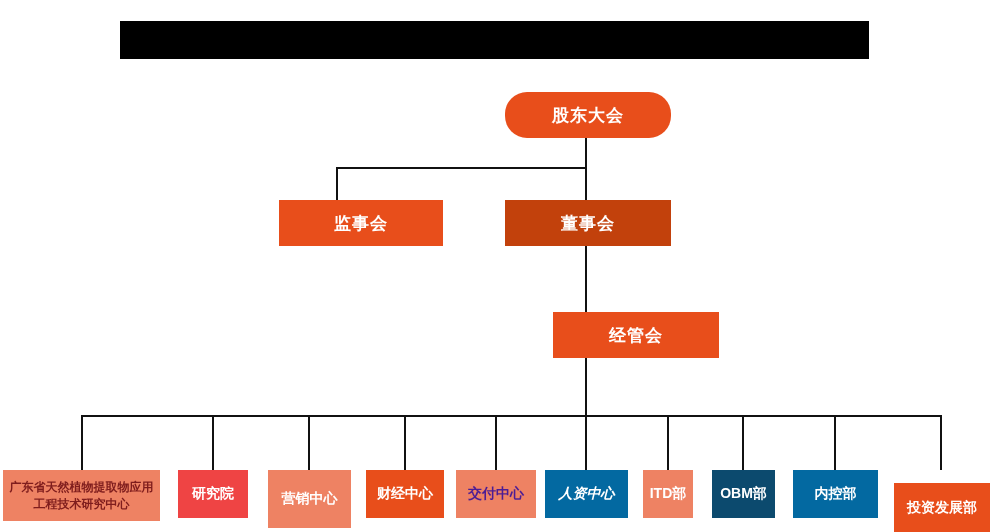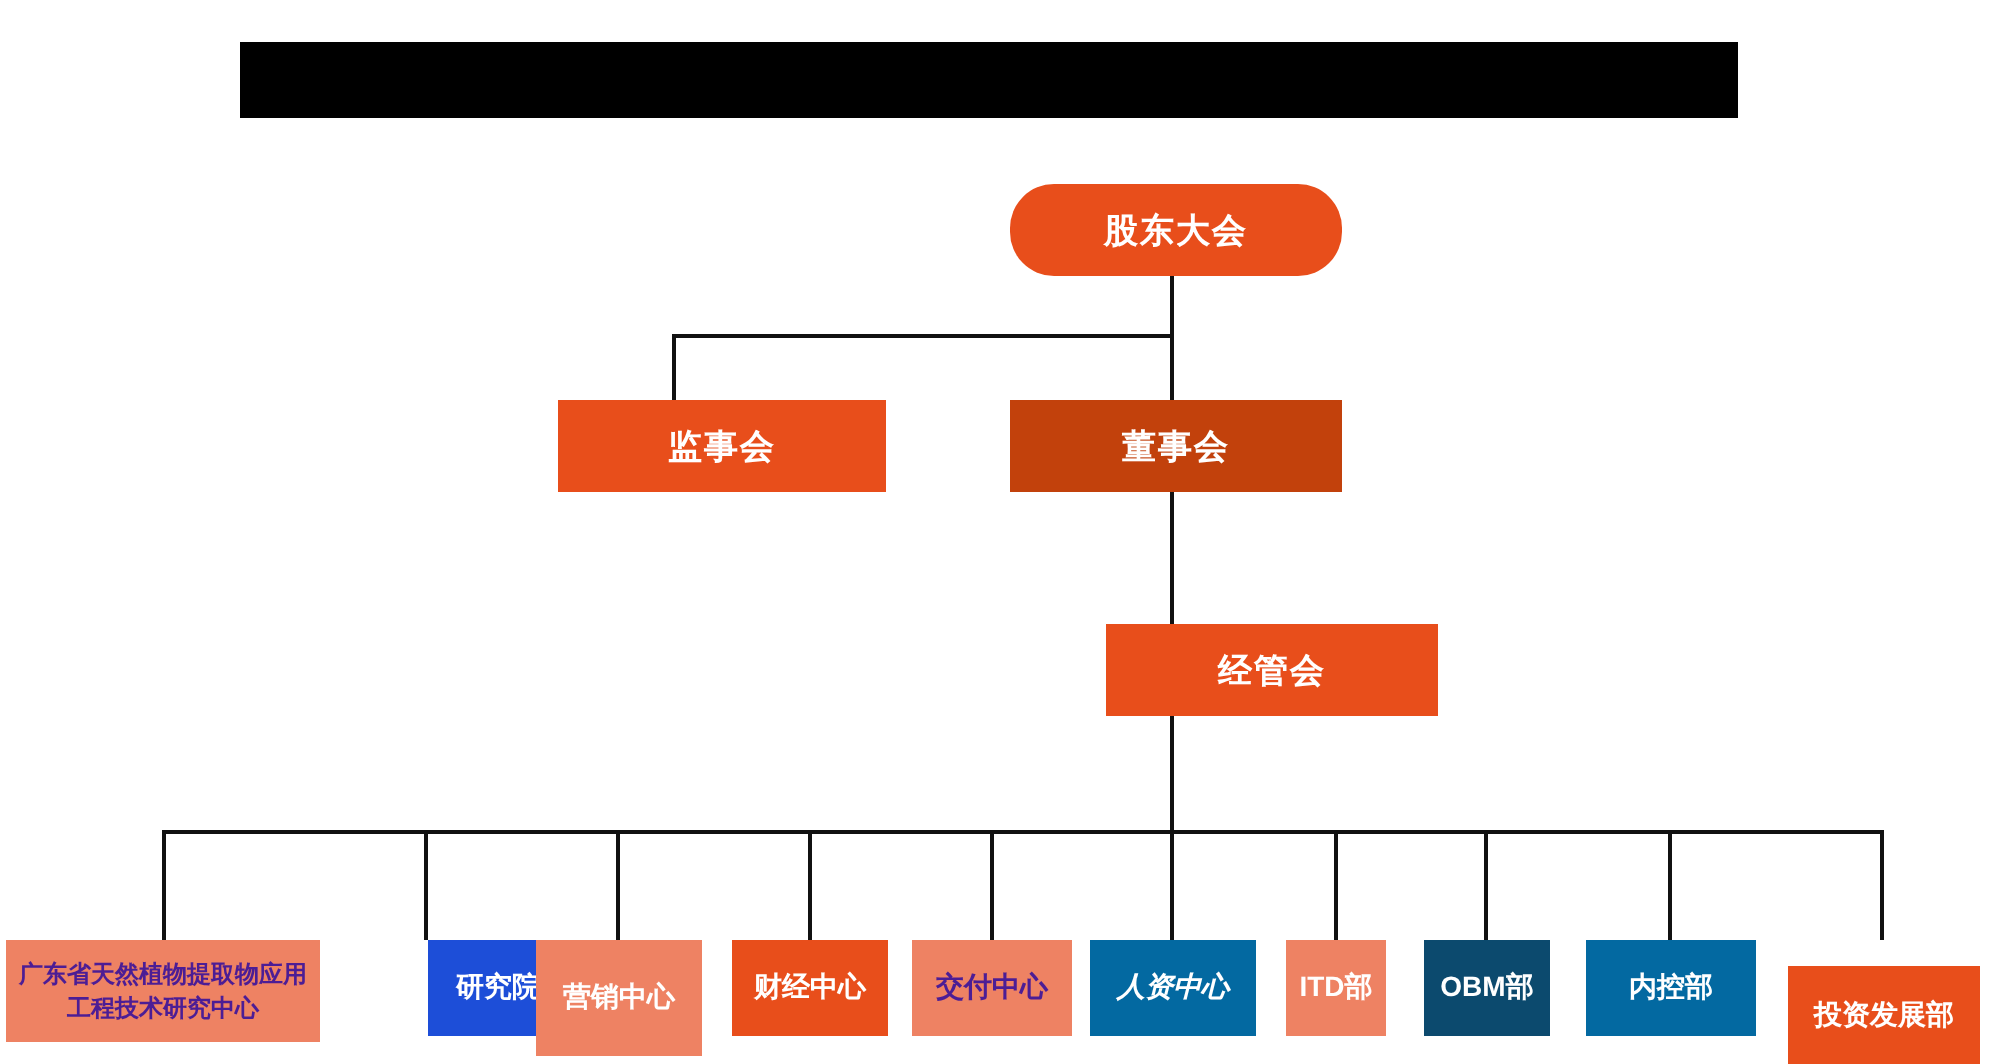--- a/index.html
+++ b/index.html
@@ -67,22 +67,22 @@
   <div class="line vline" style="left:834px; top:415px; height:55px;"></div>
   <div class="line vline" style="left:940px; top:415px; height:55px;"></div>
 
   <div class="org-box big" style="left: 505px; top: 92px; width: 166px; height: 46px; background: rgb(232, 78, 27); color: rgb(255, 255, 255); border-radius: 22px;">股东大会</div>
 
   <div class="org-box big" style="left: 255px; top: 200px; width: 164px; height: 46px; background: rgb(232, 78, 27); color: rgb(255, 255, 255); margin-left: 24px;">监事会</div>
   <div class="org-box big" style="left: 505px; top: 200px; width: 166px; height: 46px; background: #c2410c; color: rgb(255, 255, 255);">董事会</div>
 
   <div class="org-box big" style="left: 505px; top: 312px; width: 166px; height: 46px; background: rgb(232, 78, 27); color: rgb(255, 255, 255); margin-left: 48px;">经管会</div>
 
-  <div class="org-box tiny" style="left: 3px; top: 470px; width: 157px; height: 51px; background: rgb(238, 130, 99); color: #4c1d95;">广东省天然植物提取物应用工程技术研究中心</div>
-  <div class="org-box small" style="left: 178px; top: 470px; width: 70px; height: 48px; background: #1d4ed8; color: rgb(255, 255, 255); margin-left: 36px;">研究院</div>
+  <div class="org-box tiny" style="left: 3px; top: 470px; width: 157px; height: 51px; background: rgb(238, 130, 99); color: #7f1d1d;">广东省天然植物提取物应用工程技术研究中心</div>
+  <div class="org-box small" style="left: 178px; top: 470px; width: 70px; height: 48px; background: #ef4444; color: rgb(255, 255, 255);">研究院</div>
   <div class="org-box small" style="left: 268px; top: 470px; width: 83px; height: 58px; background: rgb(238, 130, 99); color: rgb(255, 255, 255);">营销中心</div>
   <div class="org-box small" style="left: 366px; top: 470px; width: 78px; height: 48px; background: rgb(232, 78, 27); color: rgb(255, 255, 255);">财经中心</div>
   <div class="org-box small" style="left: 456px; top: 470px; width: 80px; height: 48px; background: rgb(238, 130, 99); color: #4c1d95;">交付中心</div>
   <div class="org-box small" style="left: 545px; top: 470px; width: 83px; height: 48px; background: #0369a1; color: rgb(255, 255, 255); font-style: italic;">人资中心</div>
   <div class="org-box small" style="left: 643px; top: 470px; width: 50px; height: 48px; background: rgb(238, 130, 99); color: rgb(255, 255, 255);">ITD部</div>
   <div class="org-box small" style="left: 712px; top: 470px; width: 63px; height: 48px; background: #0c4a6e; color: rgb(255, 255, 255);">OBM部</div>
   <div class="org-box small" style="left: 793px; top: 470px; width: 85px; height: 48px; background: #0369a1; color: rgb(255, 255, 255);">内控部</div>
   <div class="org-box small" style="left: 894px; top: 471px; width: 96px; height: 50px; background: rgb(232, 78, 27); color: rgb(255, 255, 255); margin-top: 12px;">投资发展部</div>
 
 </div>

